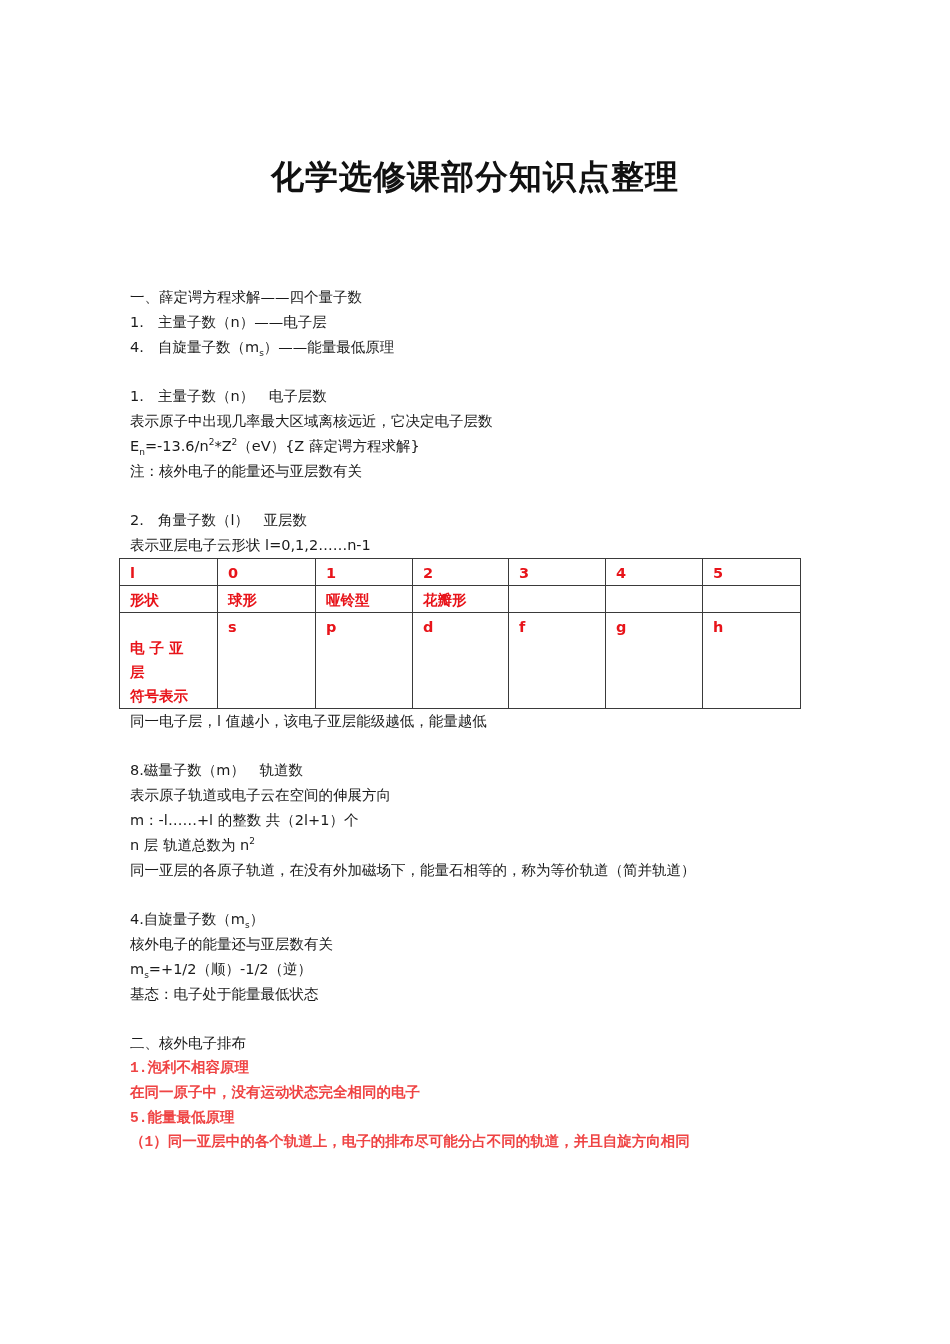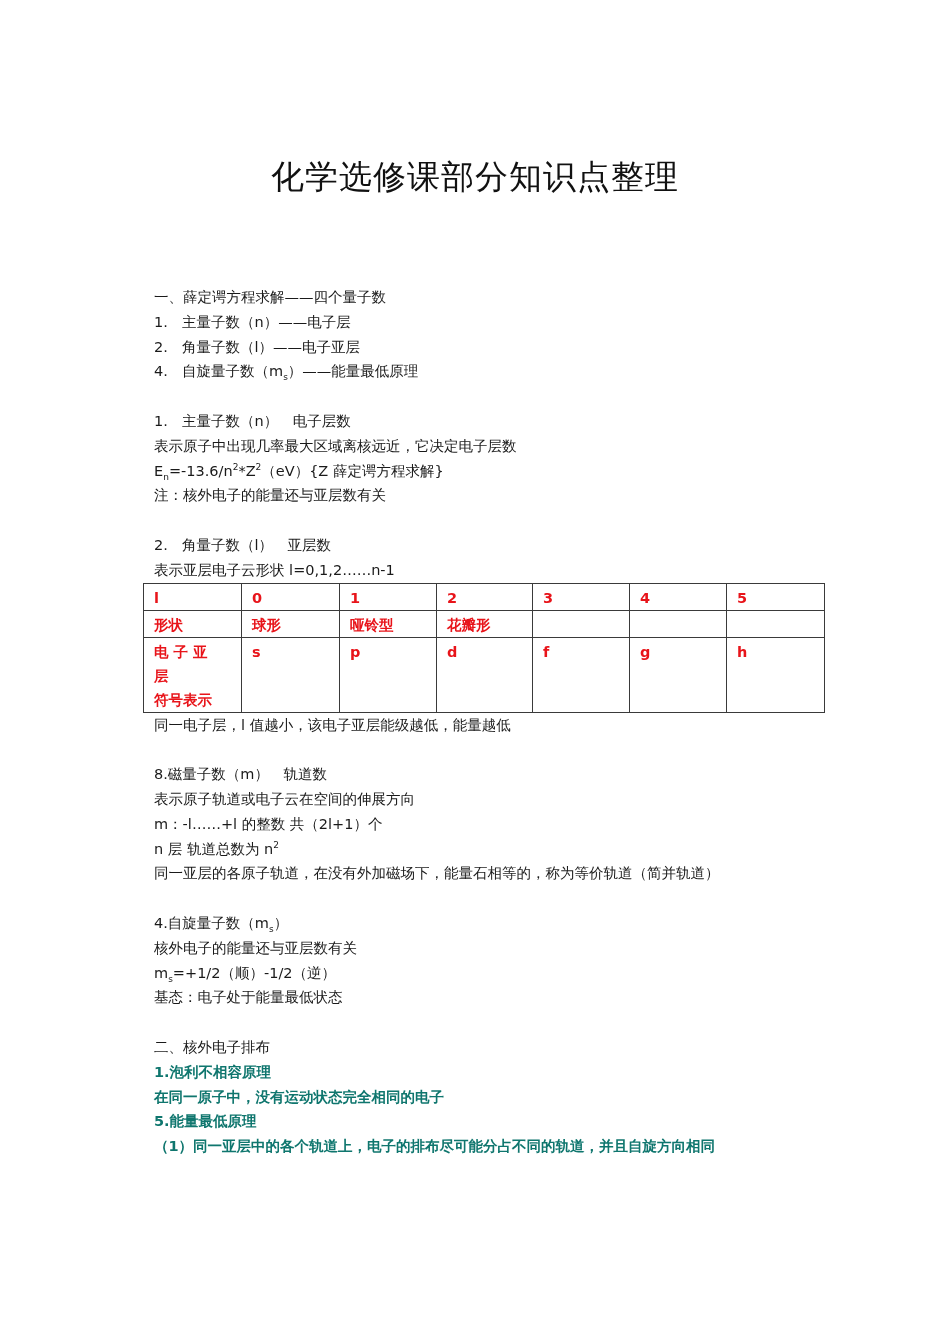--- a/index.html
+++ b/index.html
@@ -1,47 +1,44 @@
 <!DOCTYPE html>
 <html><head>
 <meta charset="utf-8">
 <style>
   html, body { margin: 0; padding: 0; background: #ffffff; }
   body { width: 950px; height: 1344px; position: relative; overflow: hidden;
          font-family: "DejaVu Sans", "Liberation Sans", sans-serif; color: #1a1a1a; }
   .title { position: absolute; left: 0; width: 950px; top: 155px; text-align: center;
-           font-family: "DejaVu Serif", "Liberation Serif", serif; font-weight: normal;
+           font-family: "DejaVu Serif", "Liberation Serif", serif; font-weight: bold;
            font-size: 33px; letter-spacing: 1px; color: #111; }
-  .content { position: absolute; left: 154px; top: 285px; width: 680px; }
+  .content { position: absolute; left: 130px; top: 285px; width: 680px; }
   .line { font-size: 14.5px; line-height: 24.8px; height: 24.8px; white-space: nowrap; }
   .gap { height: 24.8px; }
   .num { display: inline-block; width: 28px; }
-  .red { color: #0f766e; font-weight: bold; }
+  .red { color: #ef4444; font-weight: bold; font-family: Liberation Mono, monospace; }
   sub, sup { font-size: 9px; line-height: 0; }
   table.ltable { border-collapse: collapse; margin-left: -11px; width: 681px; table-layout: fixed; }
   table.ltable td { border: 1px solid #3a3a3a; color: #e8141a; font-weight: bold; font-size: 14.5px;
                     vertical-align: top; padding: 2px 10px 0 10px; line-height: 24px; }
   table.ltable tr.r1 td, table.ltable tr.r2 td { height: 23px; }
   table.ltable tr.r3 td { height: 46px; }
-  .spaced { letter-spacing: 5px; }
+  .spaced { letter-spacing: 5px; margin-top: 21px; }
 </style>
 </head>
 <body>
 
 <div class="title">化学选修课部分知识点整理</div>
 
 <div class="content">
 
   <div class="line">一、薛定谔方程求解——四个量子数</div>
 
   <div class="line">
     <span class="num">1.</span><span>主量子数（n）——电子层</span>
-  </div>
-  <div class="line">
-    <span class="num">2.</span><span>角量子数（l）——电子亚层</span>
   </div>
   <div class="line">
     <span class="num">4.</span><span>自旋量子数（m</span><sub>s</sub><span>）——能量最低原理</span>
   </div>
 
   <div class="gap"></div>
 
   <div class="line">
     <span class="num">1.</span><span>主量子数（n）　电子层数</span>
   </div>

